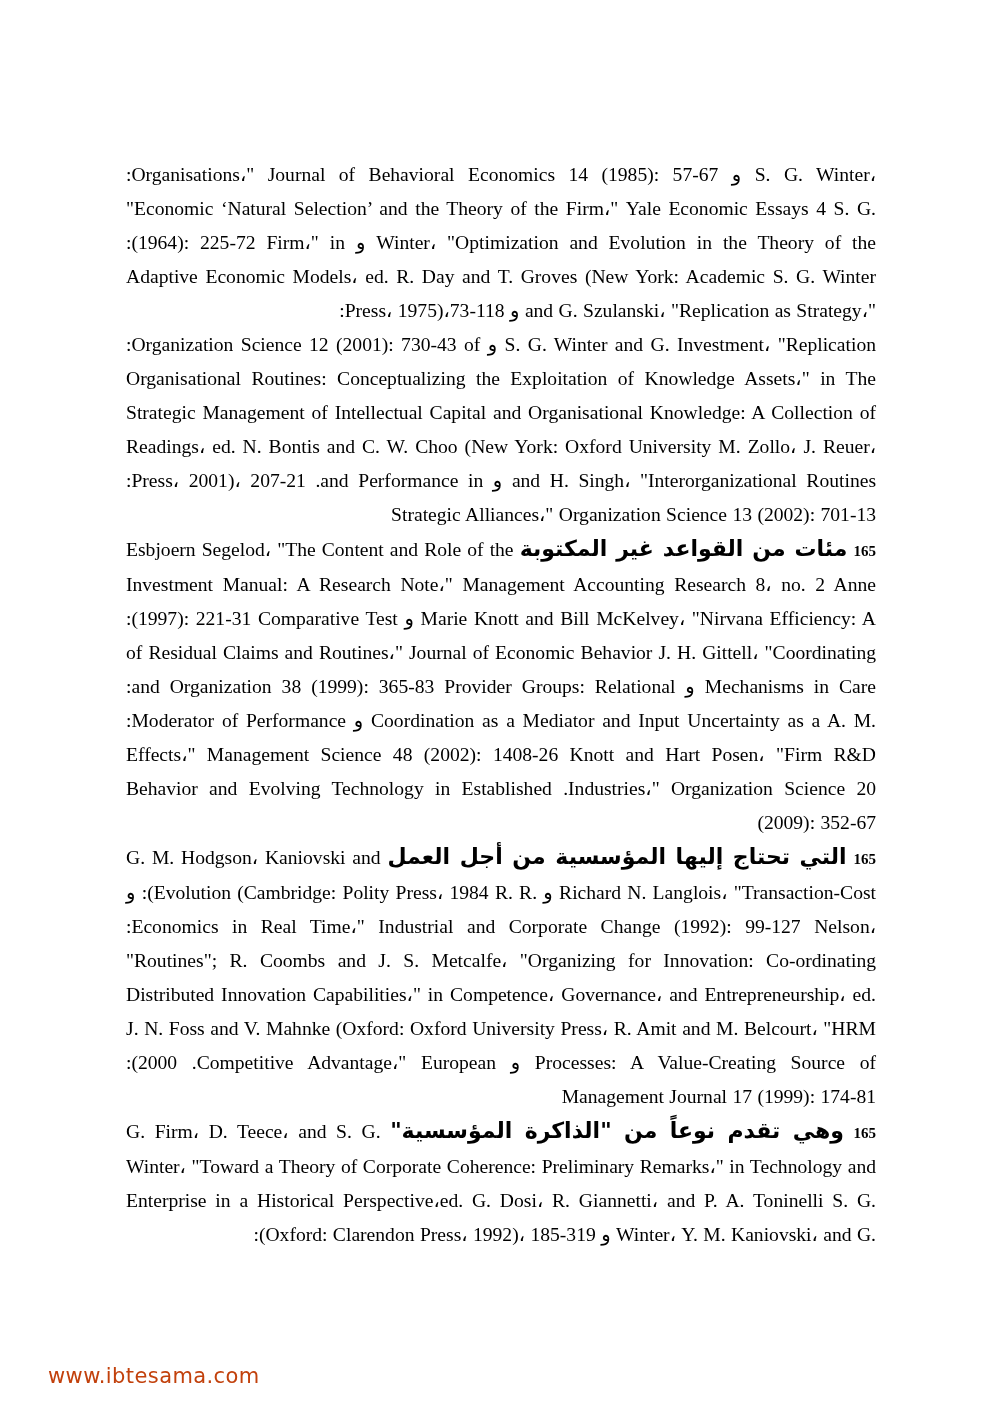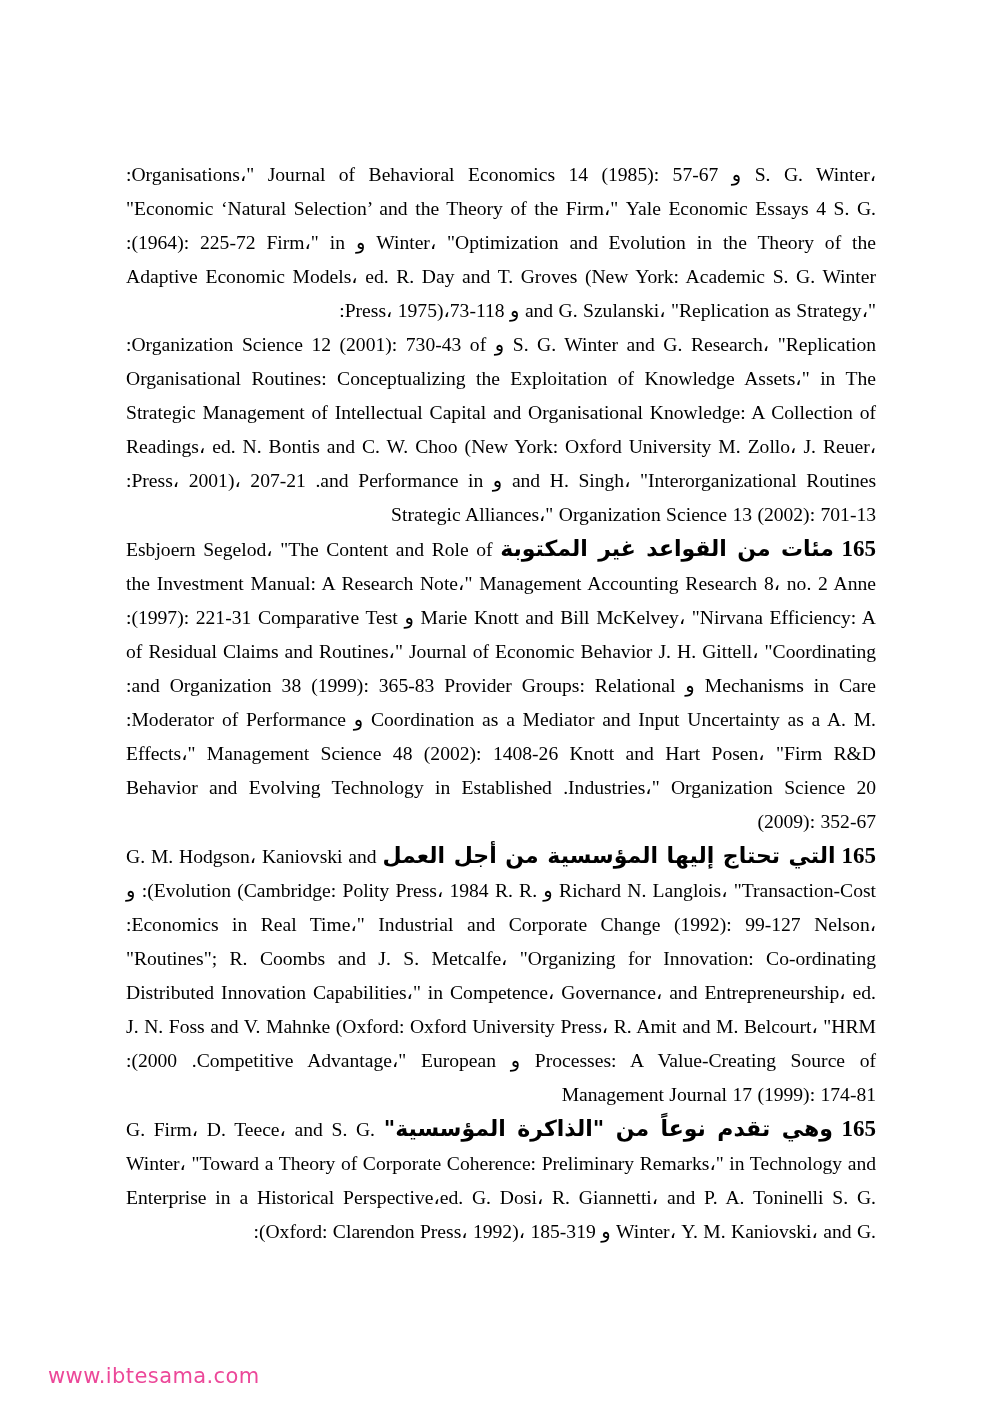--- a/index.html
+++ b/index.html
@@ -48,35 +48,35 @@
 
   .note-head {
     font-weight: bold;
     font-family: "DejaVu Sans", "Liberation Sans", sans-serif;
     font-size: 22px;
   }
 
   .note-num {
     font-weight: bold;
     font-family: "Liberation Serif", serif;
-    font-size: 23px;
+    font-size: 15px;
   }
 
   .en {
     direction: ltr;
     unicode-bidi: embed;
   }
 
   .watermark {
     position: absolute;
     left: 48px;
     top: 1364px;
     font-family: "DejaVu Sans", "Liberation Sans", sans-serif;
     font-size: 21px;
-    color: #ec4899;
+    color: #c2410c;
     letter-spacing: 0.4px;
     direction: ltr;
     white-space: nowrap;
     user-select: none;
   }
 </style>
 </head>
 <body>
 
 <div class="page">
@@ -87,21 +87,21 @@
       <span class="en">S. G. Winter،</span>
       <span>و</span>
       <span class="en">:Organisations،" Journal of Behavioral Economics 14 (1985): 57-67 "Economic ‘Natural Selection’ and the Theory of the Firm،" Yale Economic Essays 4 S. G. Winter، "Optimization and Evolution in the Theory of the</span>
       <span>و</span>
       <span class="en">:(1964): 225-72 Firm،" in Adaptive Economic Models، ed. R. Day and T. Groves (New York: Academic S. G. Winter and G. Szulanski، "Replication as Strategy،"</span>
       <span>و</span>
       <span class="en">:Press، 1975)،73-118</span>
     </p>
 
     <p class="note-block">
-      <span class="en">S. G. Winter and G. Research، "Replication</span>
+      <span class="en">S. G. Winter and G. Investment، "Replication</span>
       <span>و</span>
       <span class="en">:Organization Science 12 (2001): 730-43 of Organisational Routines: Conceptualizing the Exploitation of Knowledge Assets،" in The Strategic Management of Intellectual Capital and Organisational Knowledge: A Collection of Readings، ed. N. Bontis and C. W. Choo (New York: Oxford University M. Zollo، J. Reuer، and H. Singh، "Interorganizational Routines</span>
       <span>و</span>
       <span class="en">:Press، 2001)، 207-21 .and Performance in Strategic Alliances،" Organization Science 13 (2002): 701-13</span>
     </p>
 
     <p class="note-block">
       <span class="note-num">165</span>
       <span class="note-head">مئات من القواعد غير المكتوبة</span>
       <span class="en">Esbjoern Segelod، "The Content and Role of the</span>

